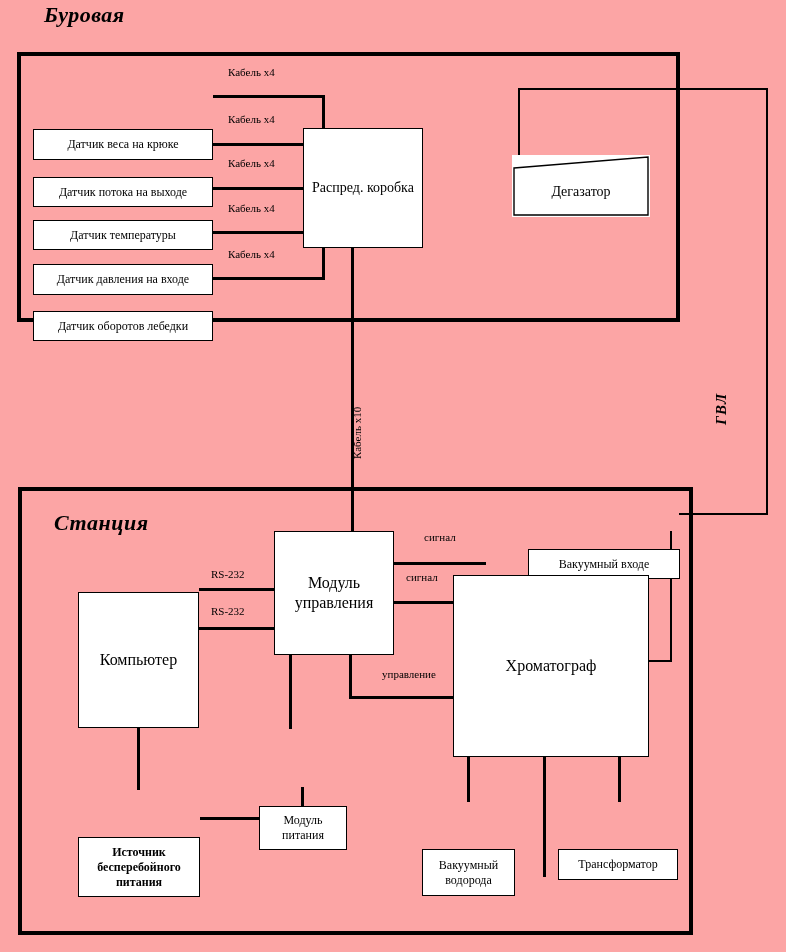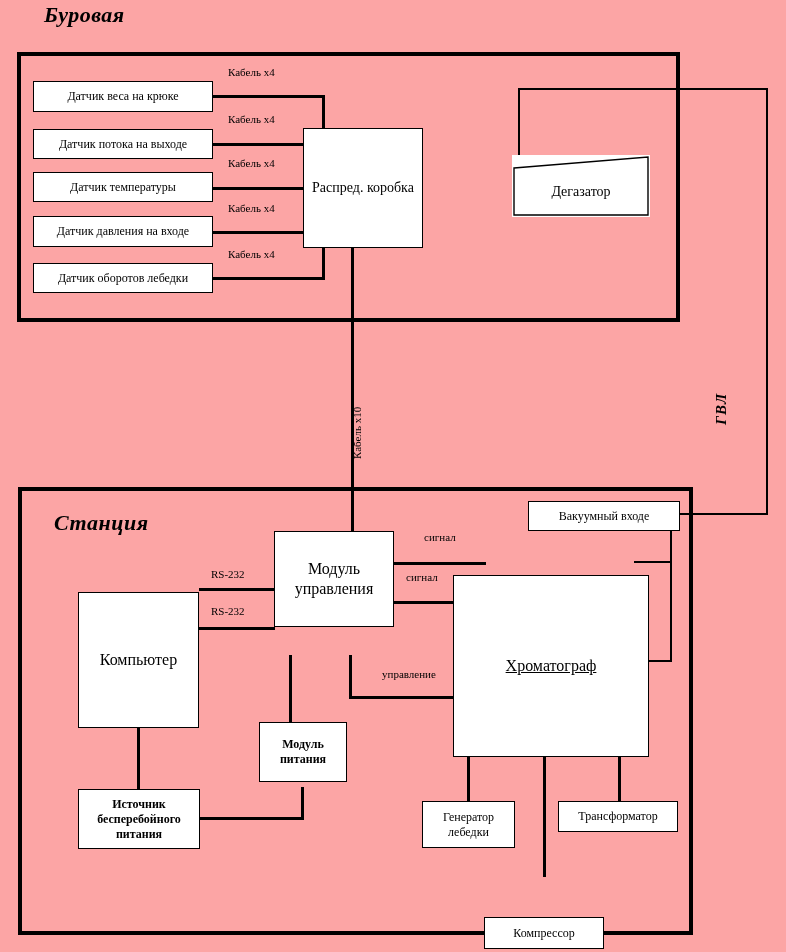--- a/index.html
+++ b/index.html
@@ -44,21 +44,21 @@
     display:flex;
     align-items:center;
     justify-content:center;
     text-align:center;
     font-family:"Liberation Serif", serif;
     font-size:12.5px;
     line-height:1.25;
     padding:1px 3px;
     z-index:6;
   }
-  .box.small{font-size:12px;}
+  .box.small{font-size:12px;margin-top:48px;}
   .box.big{font-size:16px;}
   .box.med{font-size:14px;}
 
   
   .skew-box{
     position:absolute;
     background:#ffffff;
     z-index:6;
   }
   .skew-box svg{display:block;}
@@ -155,34 +155,34 @@
   <div class="ln h" style="left:213px; top:277px; width:112px;"></div>
   <div class="ln v" style="left:322px; top:231px; height:49px;"></div>
 
   <div class="ln v" style="left:351px; top:248px; height:285px;"></div>
 
   <div class="ln v t2" style="left:518px; top:88px;  height:80px;"></div>
   <div class="ln h t2" style="left:518px; top:88px;  width:250px;"></div>
   <div class="ln v t2" style="left:766px; top:88px;  height:427px;"></div>
   <div class="ln h t2" style="left:679px; top:513px; width:89px;"></div>
 
-  <div class="box big" style="left:274px; top:531px; width:120px; height:96px;">Модуль управления</div>
+  <div class="box big" style="left:274px; top:531px; width:120px; height:124px;">Модуль управления</div>
 
   <div class="box big" style="left:78px; top:592px; width:121px; height:136px;">Компьютер</div>
 
-  <div class="box small" style="left:259px; top:722px; width:88px; height:60px;font-weight:bold;">Модуль питания</div>
+  <div class="box small" style="left:259px; top:758px; width:88px; height:44px;">Модуль питания</div>
 
   <div class="box small" style="left:78px; top:789px; width:122px; height:60px;font-weight:bold;">Источник бесперебойного питания</div>
 
   <div class="box small" style="left:528px; top:501px; width:152px; height:30px;">Вакуумный входе</div>
 
 
-  <div class="box big" style="left:453px; top:575px; width:196px; height:182px;text-decoration:underline;">Хроматограф</div>
-
-  <div class="box small" style="left:422px; top:801px; width:93px; height:47px;">Генератор лебедки</div>
+  <div class="box big" style="left:453px; top:575px; width:196px; height:182px;">Хроматограф</div>
+
+  <div class="box small" style="left:422px; top:801px; width:93px; height:47px;">Вакуумный водорода</div>
 
   <div class="box small" style="left:558px; top:801px; width:120px; height:31px;">Трансформатор</div>
 
   <div class="box small" style="left:484px; top:917px; width:120px; height:32px;">Компрессор</div>
 
   <div class="lbl" style="left:211px; top:568px;">RS-232</div>
   <div class="lbl" style="left:211px; top:605px;">RS-232</div>
 
   <div class="lbl" style="left:424px; top:531px;">сигнал</div>
   <div class="lbl" style="left:406px; top:571px;">сигнал</div>

